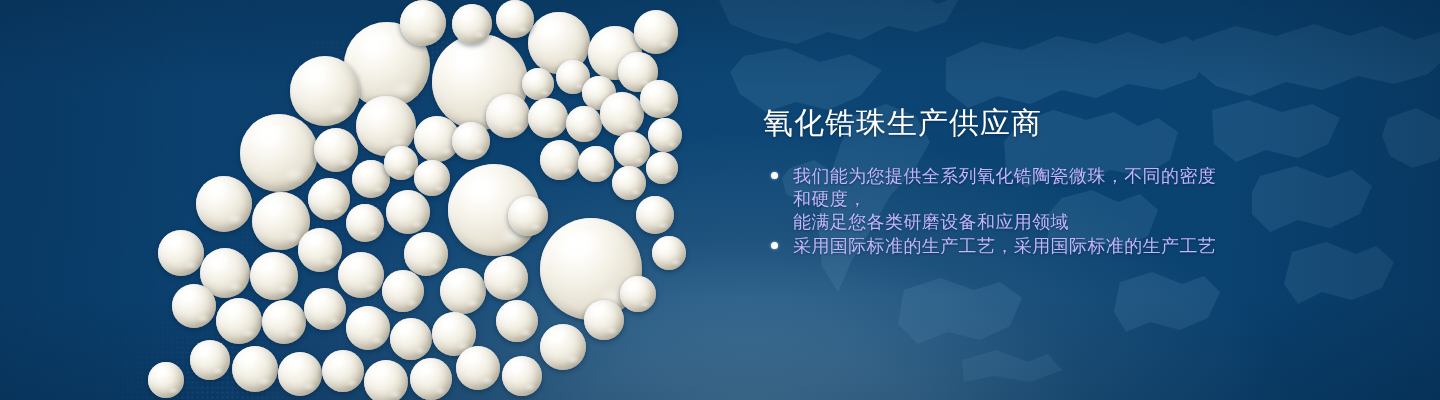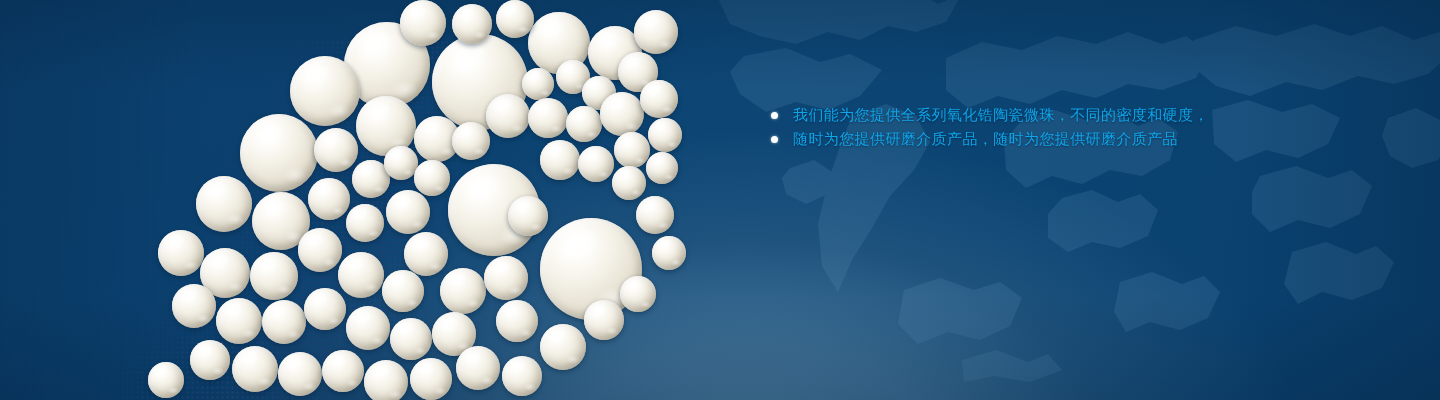--- a/index.html
+++ b/index.html
@@ -116,22 +116,22 @@
     letter-spacing: 1px;
     font-weight: 400;
     text-shadow: 0 1px 3px rgba(2,24,48,0.55);
     margin: 0 0 22px 0;
     white-space: nowrap;
   }
   .bullets { margin: 0; padding: 0; list-style: none; }
   .bullet {
     position: relative;
     padding-left: 30px;
-    color: #0ea5e9;
-    font-size: 15px;
+    color: #c4b5fd;
+    font-size: 18px;
     line-height: 23px;
     letter-spacing: 0.4px;
     margin-bottom: 1px;
     text-shadow: 0 1px 2px rgba(2,24,48,0.5);
   }
   .dot {
     position: absolute;
     left: 8px;
     top: 8px;
     width: 7px;
@@ -248,29 +248,31 @@
     <div class="bead" style="left:322px;top:350px;width:42px;height:42px;"></div>
     <div class="bead" style="left:364px;top:360px;width:44px;height:44px;"></div>
     <div class="bead" style="left:410px;top:358px;width:42px;height:42px;"></div>
     <div class="bead" style="left:456px;top:346px;width:44px;height:44px;"></div>
     <div class="bead" style="left:502px;top:356px;width:40px;height:40px;"></div>
     <div class="bead" style="left:190px;top:340px;width:40px;height:40px;"></div>
     <div class="bead" style="left:148px;top:362px;width:36px;height:36px;"></div>
   </div>
 
   <div class="copy">
+    <h1 class="headline">氧化锆珠生产供应商</h1>
     <ul class="bullets">
 
       <li class="bullet">
         <span class="dot"></span>
         <span class="bullet-line">我们能为您提供全系列氧化锆陶瓷微珠，不同的密度和硬度，</span>
+        <span class="bullet-line">能满足您各类研磨设备和应用领域</span>
       </li>
 
 
       <li class="bullet">
         <span class="dot"></span>
-        <span class="bullet-line">随时为您提供研磨介质产品，随时为您提供研磨介质产品</span>
+        <span class="bullet-line">采用国际标准的生产工艺，采用国际标准的生产工艺</span>
       </li>
 
     </ul>
   </div>
 
 </div>
 
 </body></html>

